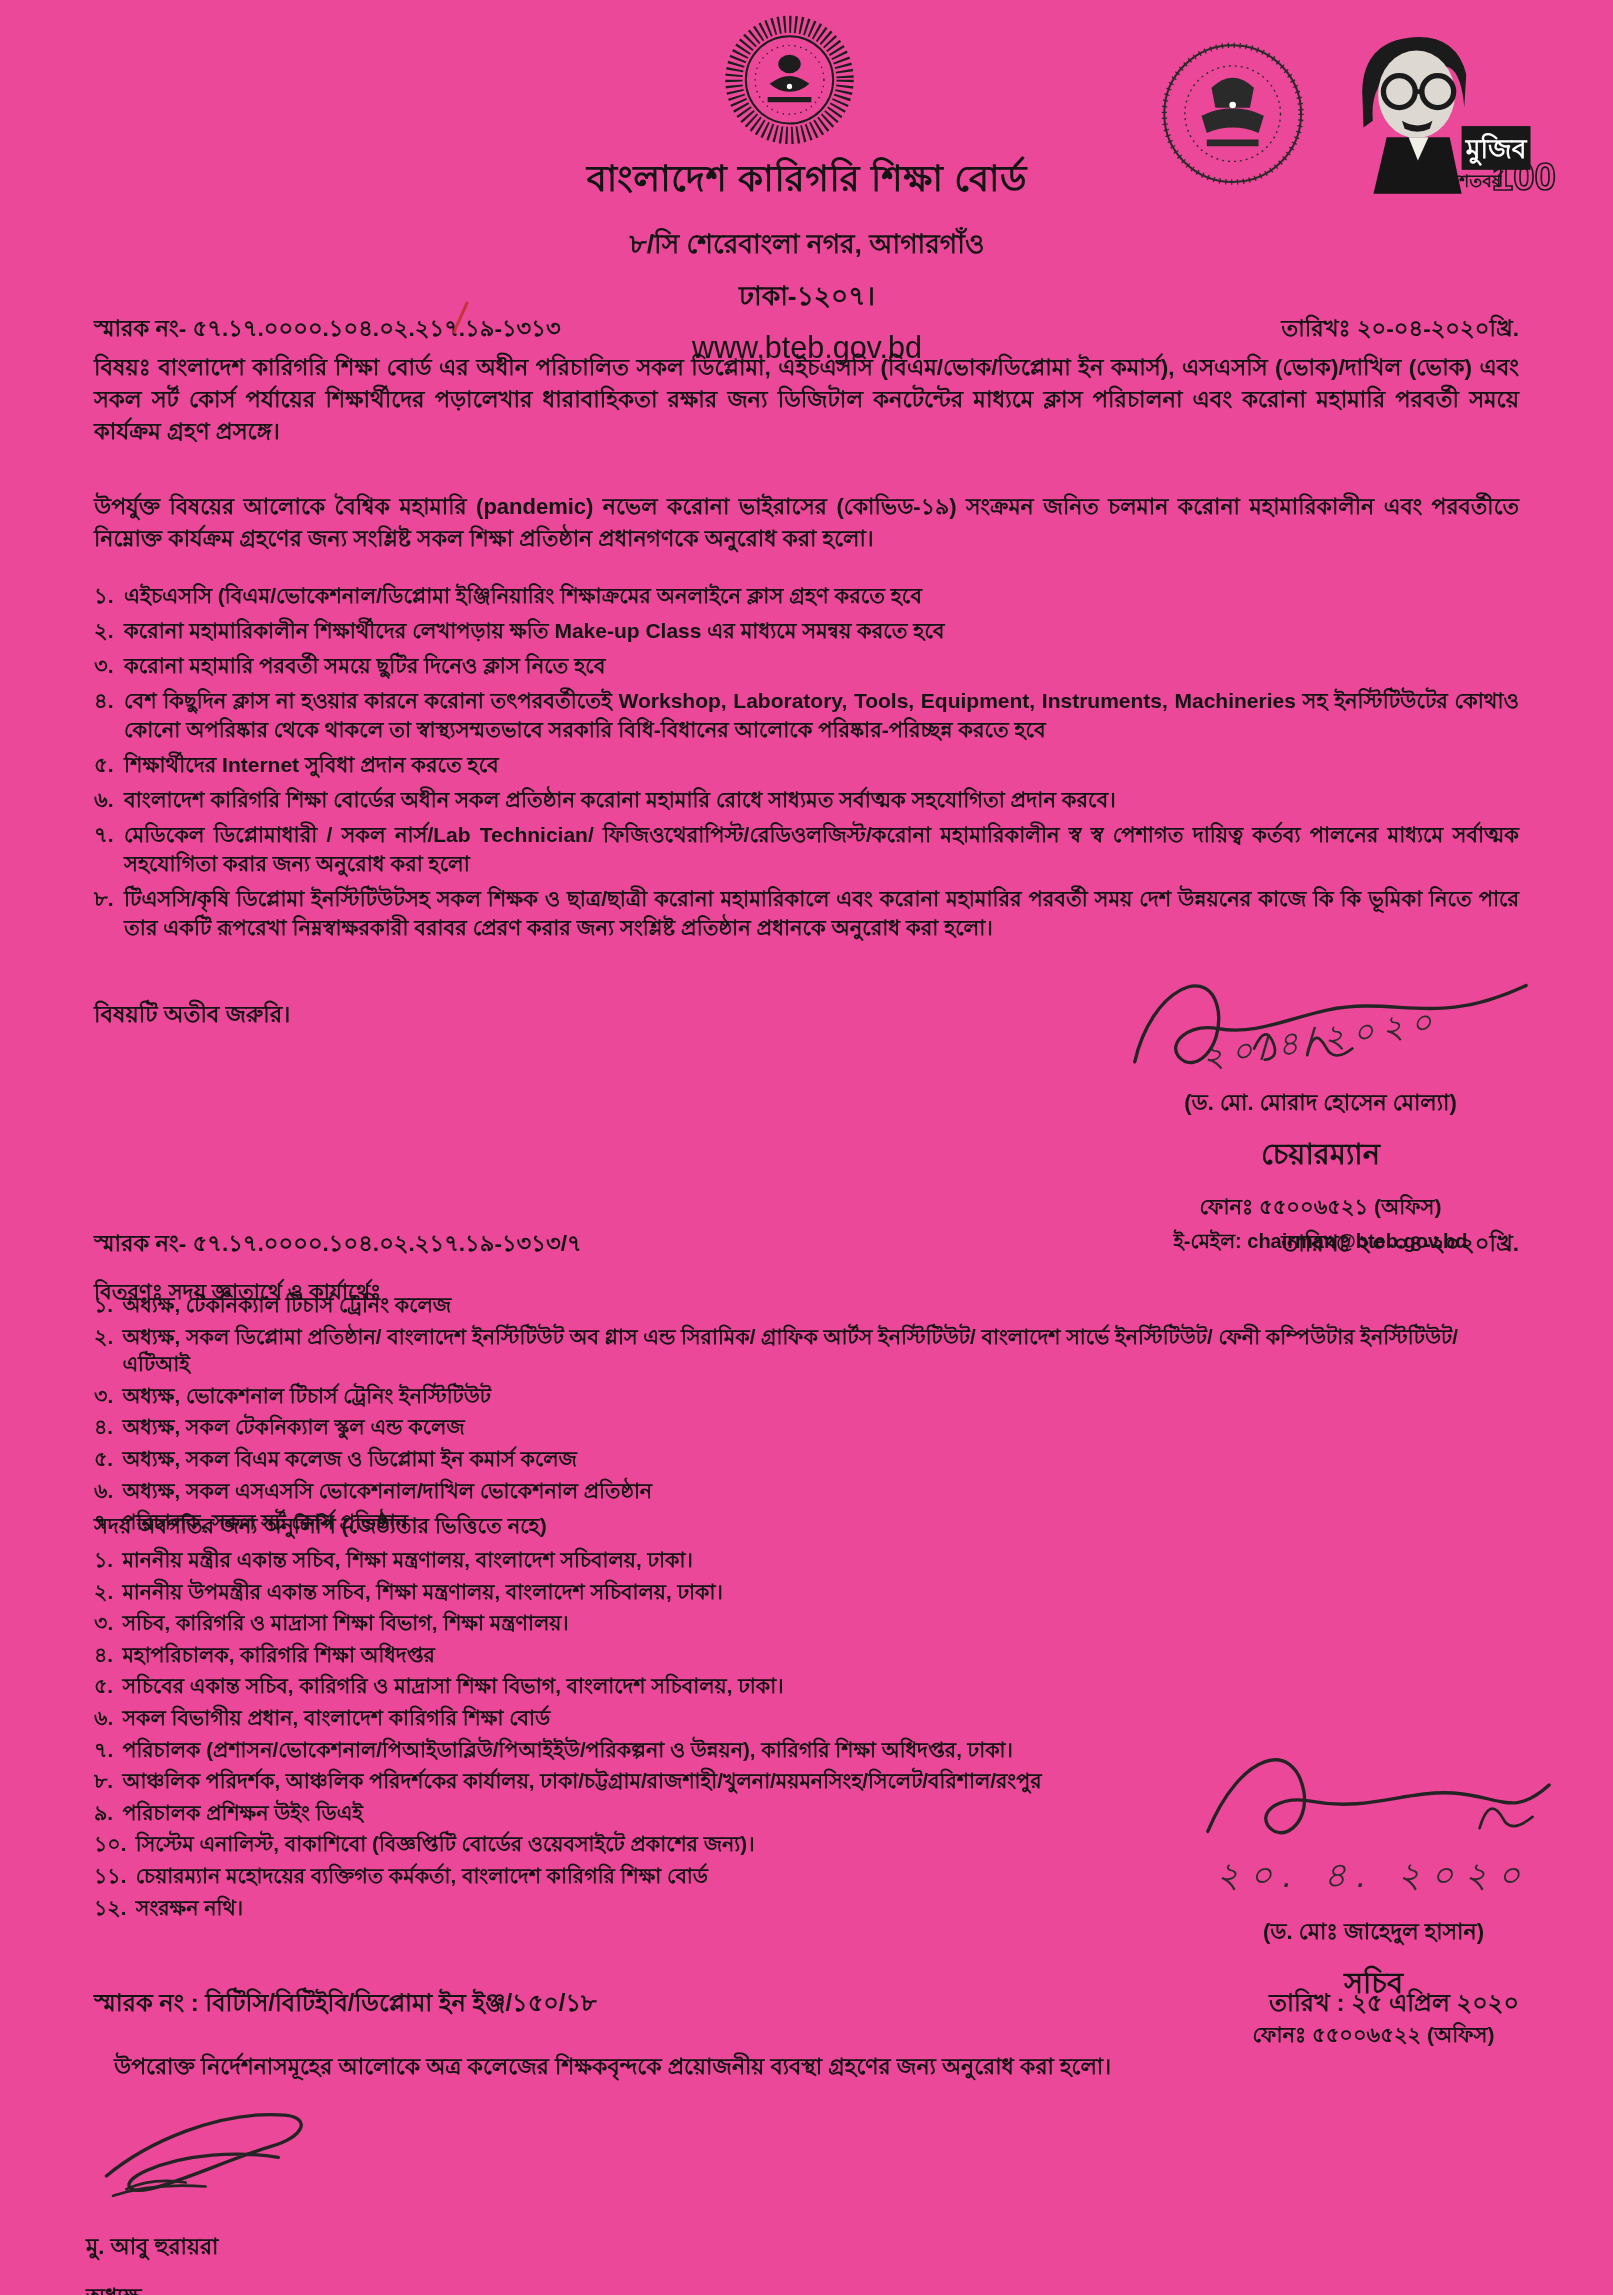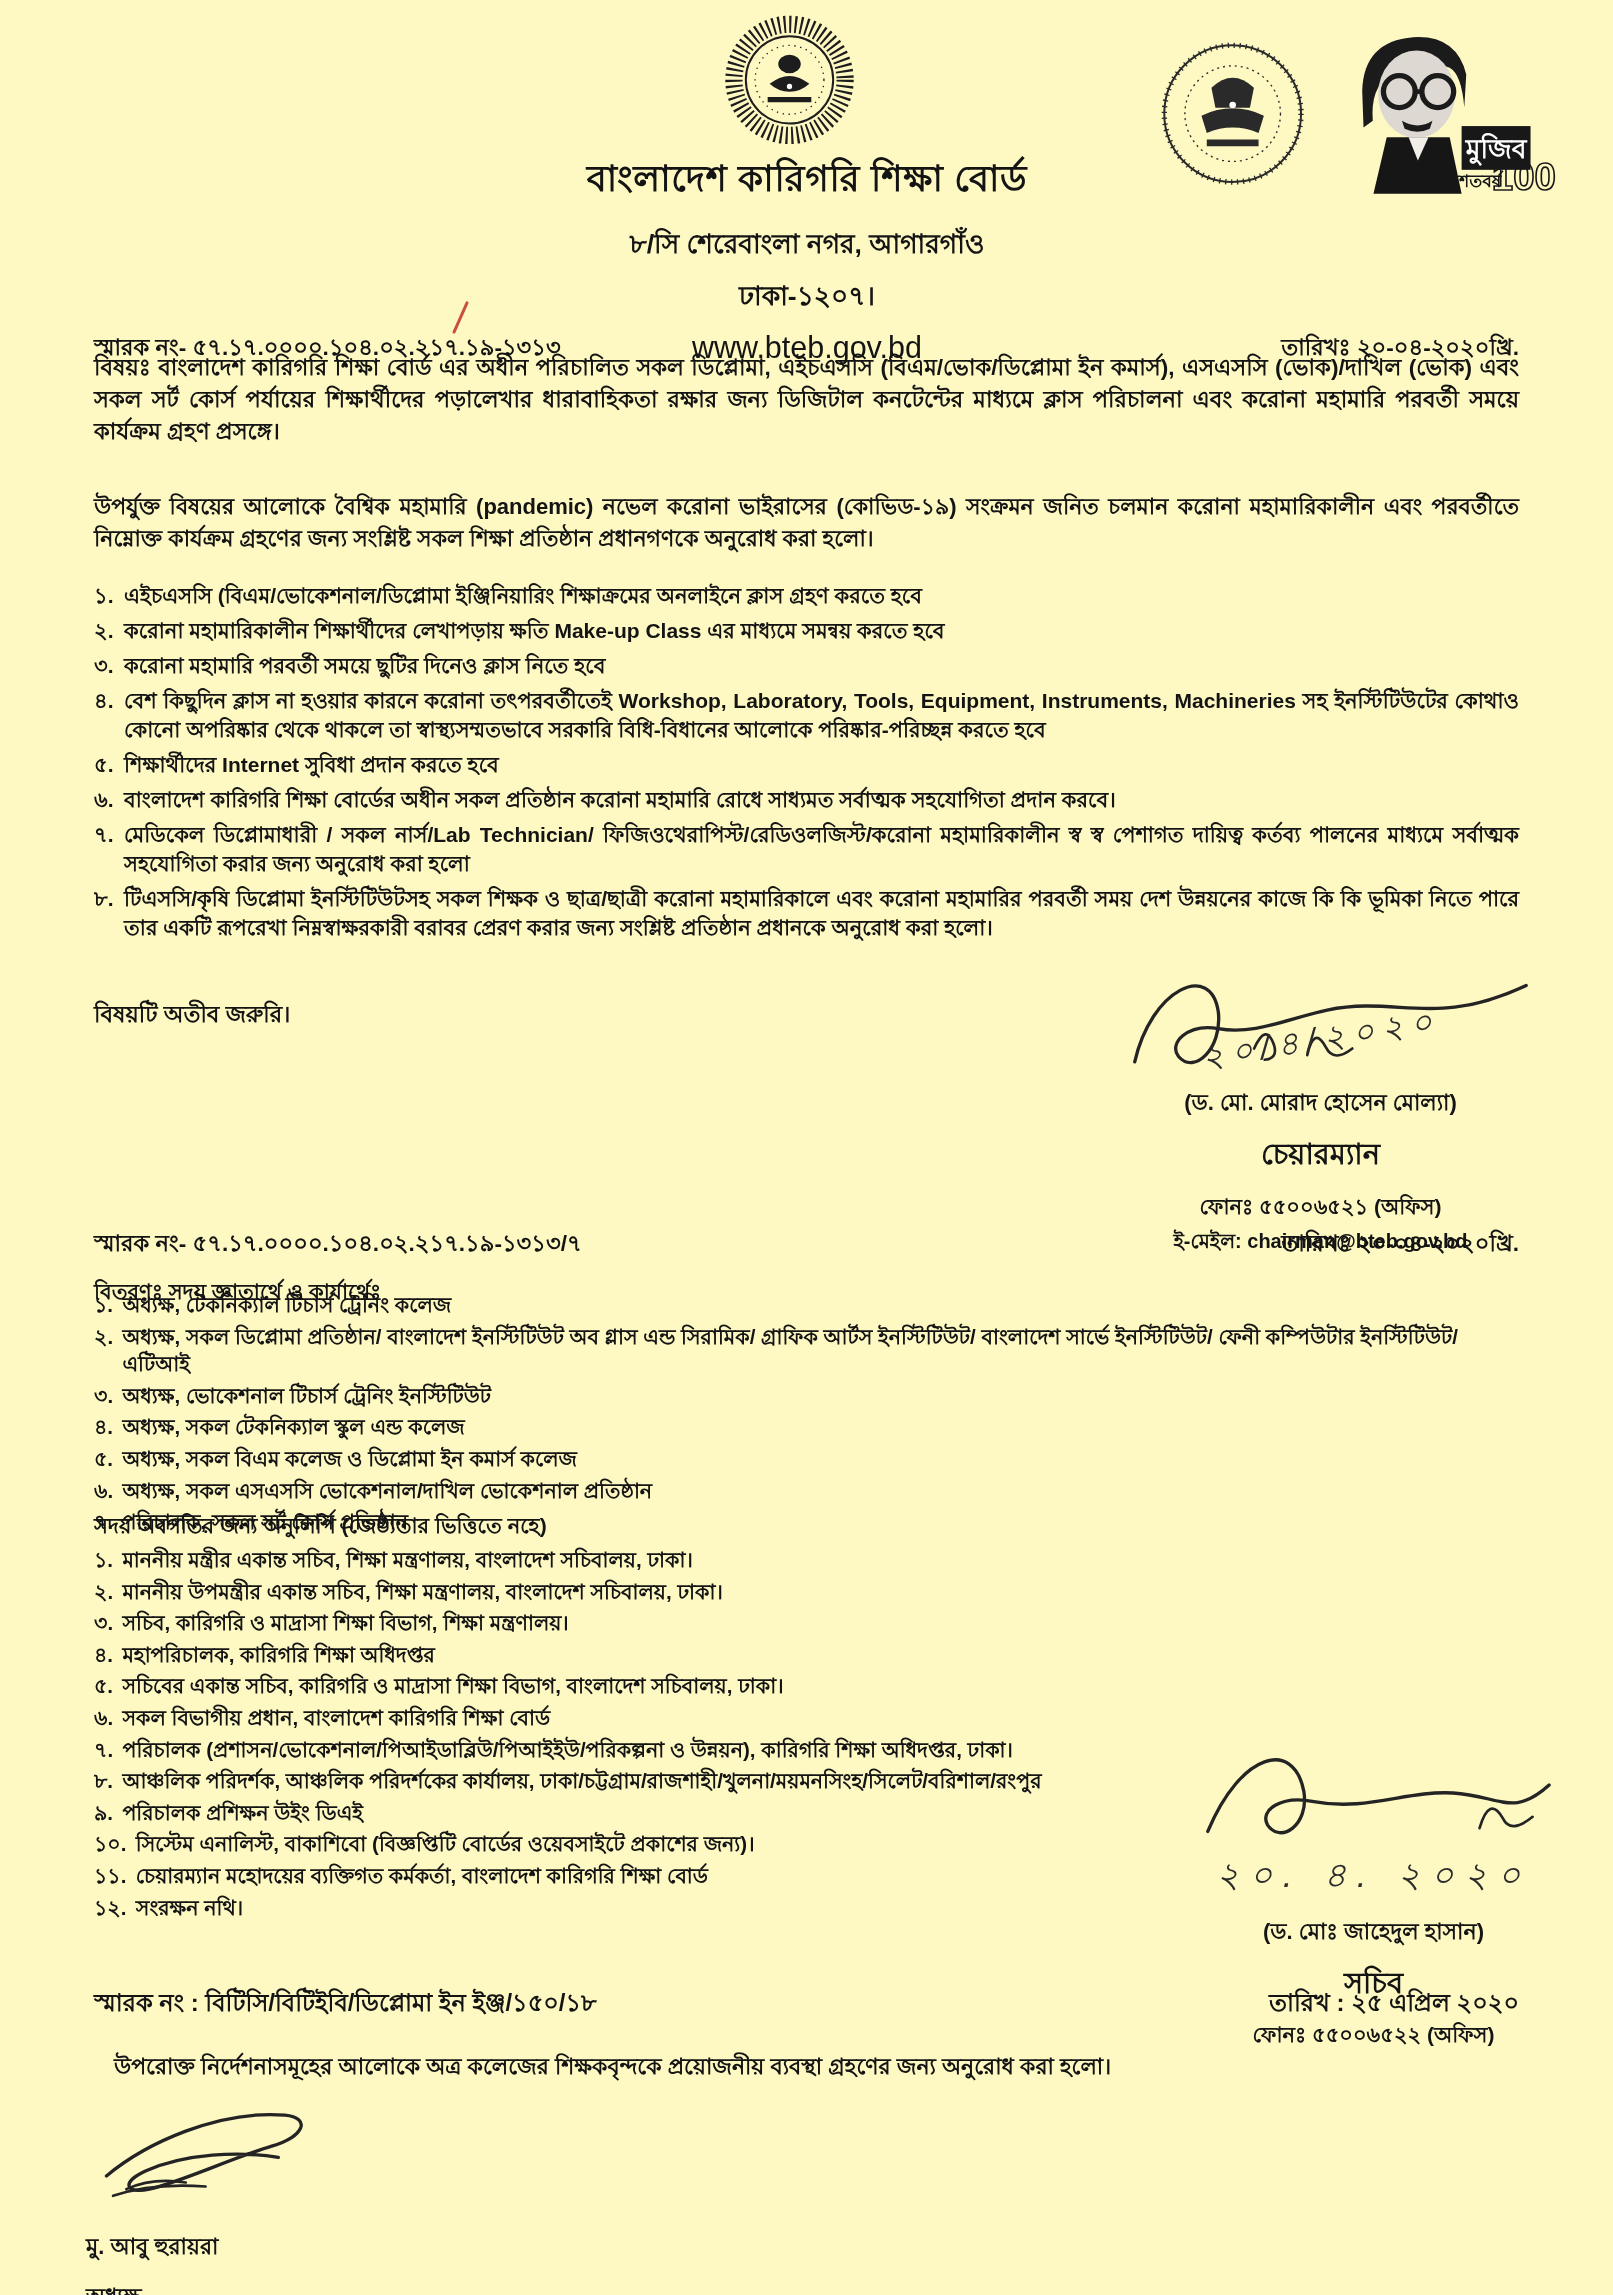--- a/index.html
+++ b/index.html
@@ -1,21 +1,21 @@
 <!DOCTYPE html>
 <html lang="bn" style="font-size:10.6px"><head>
 <meta charset="utf-8">
 <style>
   html,body{margin:0;padding:0;background:#e8e8e8;}
   .page{
     position:relative;
     width:1614px;
     height:2295px;
     margin:0 auto;
-    background:#fef9c3;
+    background:#ec4899;
     color:#141414;
     font-family:"Liberation Sans","DejaVu Sans",sans-serif;
     overflow:hidden;
   }
   .abs{position:absolute;}
   .center{text-align:center;}
   .org-title{font-size:36px;font-weight:700;letter-spacing:0.7px;}
   .addr{font-size:26.5px;font-weight:700;}
   .website{font-size:30.5px;font-weight:400;font-family:Liberation Sans, sans-serif;}
   .memo-row{display:flex;justify-content:space-between;font-size:22.6px;font-weight:700;}
@@ -92,21 +92,21 @@
     </svg>
   </div>
 
   <div class="abs center" style="top:151px;left:0;width:1614px;">
     <div class="org-title">বাংলাদেশ কারিগরি শিক্ষা বোর্ড</div>
     <div class="addr" style="margin-top:13.3px;">৮/সি শেরেবাংলা নগর, আগারগাঁও</div>
     <div class="addr" style="margin-top:8px;">ঢাকা-১২০৭।</div>
     <div class="website" style="margin-top:9.3px;">www.bteb.gov.bd</div>
   </div>
 
-  <div class="abs memo-row" style="top:330px;left:94px;width:1425px;justify-content:space-between;">
+  <div class="abs memo-row" style="top:311px;left:94px;width:1425px;justify-content:space-between;">
     <span>স্মারক নং- ৫৭.১৭.০০০০.১০৪.০২.২১৭.১৯-১৩১৩</span>
     <span>তারিখঃ ২০-০৪-২০২০খ্রি.</span>
   </div>
   <span class="pen-mark" style="top:300px;left:459px;"></span>
 
   <div class="abs subject" style="top:352px;left:94px;width:1425px;">বিষয়ঃ বাংলাদেশ কারিগরি শিক্ষা বোর্ড এর অধীন পরিচালিত সকল ডিপ্লোমা, এইচএসসি (বিএম/ভোক/ডিপ্লোমা ইন কমার্স), এসএসসি (ভোক)/দাখিল (ভোক) এবং সকল সর্ট কোর্স পর্যায়ের শিক্ষার্থীদের পড়ালেখার ধারাবাহিকতা রক্ষার জন্য ডিজিটাল কনটেন্টের মাধ্যমে ক্লাস পরিচালনা এবং করোনা মহামারি পরবর্তী সময়ে কার্যক্রম গ্রহণ প্রসঙ্গে।</div>
 
   <div class="abs para" style="top:491px;left:94px;width:1425px;">উপর্যুক্ত বিষয়ের আলোকে বৈশ্বিক মহামারি (pandemic) নভেল করোনা ভাইরাসের (কোভিড-১৯) সংক্রমন জনিত চলমান করোনা মহামারিকালীন এবং পরবর্তীতে নিম্নোক্ত কার্যক্রম গ্রহণের জন্য সংশ্লিষ্ট সকল শিক্ষা প্রতিষ্ঠান প্রধানগণকে অনুরোধ করা হলো।</div>
 
   <div class="abs dlist" style="top:576px;left:94px;width:1425px;">

